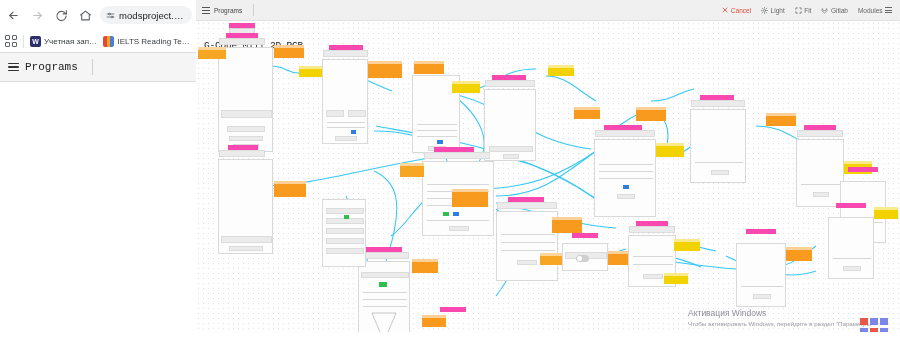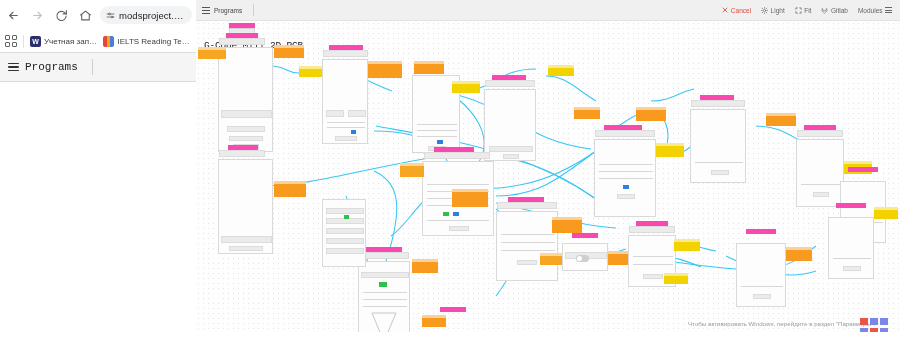--- a/index.html
+++ b/index.html
@@ -584,20 +584,21 @@
         </div>
       <div class="port orange" style="left:378px;top:86px;width:26px;height:12px;">
           <span class="cap"></span>
         </div>
       <div class="port yellow" style="left:352px;top:44px;width:26px;height:11px;">
           <span class="cap"></span>
         </div>
       <div class="nhdr" style="left:244px;top:286px;width:26px;height:5px;"></div>
 
       <div class="wm">
+        <div class="wm-t">Активация Windows</div>
         <div class="wm-s">Чтобы активировать Windows, перейдите в раздел "Параметры".</div>
         <div class="wm-grid">
           <i class="r"></i>
             <i></i>
             <i></i>
           <i></i>
             <i class="r"></i>
             <i></i>
           <i></i>
             <i></i>

